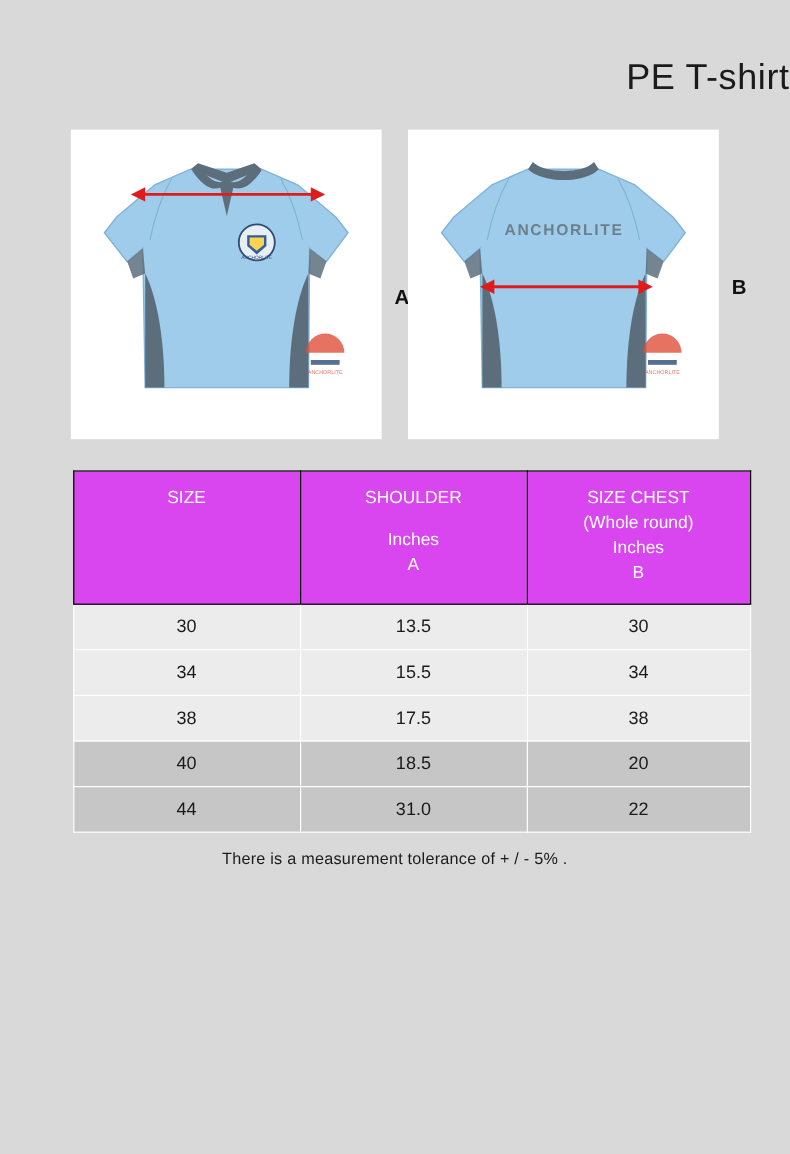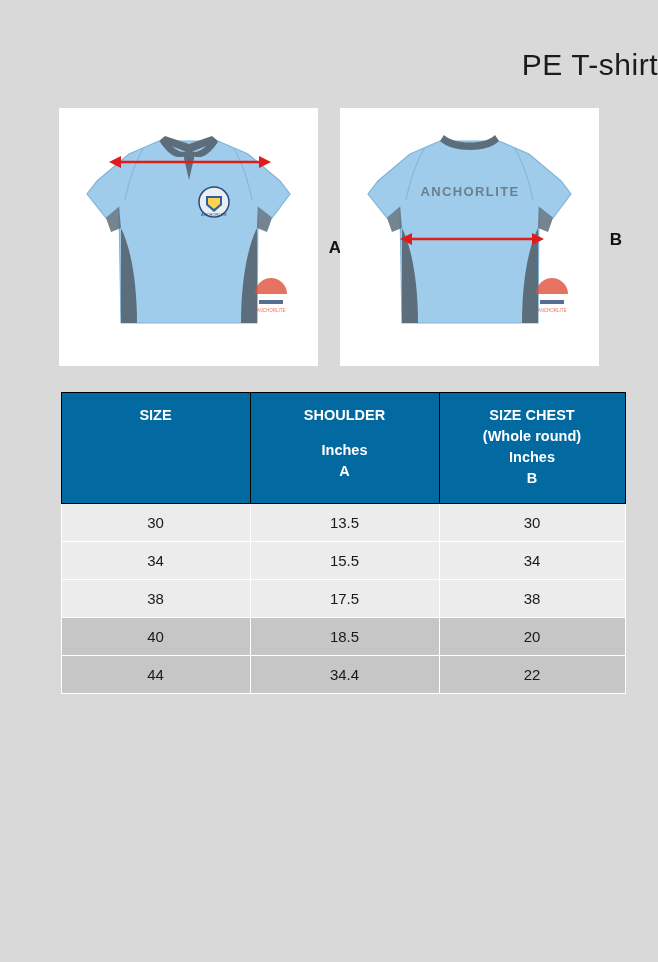--- a/index.html
+++ b/index.html
@@ -61,24 +61,24 @@
   .table-wrap {
     margin: 26px auto 0 auto;
     width: 537px;
   }
   table.size-table {
     border-collapse: collapse;
     width: 100%;
     table-layout: fixed;
   }
   table.size-table th {
-    background: #0369a1;
+    background: #d946ef;
     color: #ffffff;
     font-size: 14.5px;
-    font-weight: bold;
+    font-weight: normal;
     text-align: center;
     vertical-align: top;
     padding: 12px 4px 14px 4px;
     border: 1px solid #000;
     line-height: 1.45;
   }
   table.size-table th .hdr-main {
     display: block;
   }
   table.size-table th .hdr-sub {
@@ -229,21 +229,22 @@
             <td>17.5</td>
             <td>38</td>
           </tr>
           <tr class="row-dark">
             <td>40</td>
             <td>18.5</td>
             <td>20</td>
           </tr>
           <tr class="row-dark">
             <td>44</td>
-            <td>34.4</td>
+            <td>31.0</td>
             <td>22</td>
           </tr>
         </tbody>
     </table>
   </div>
 
+  <div class="note">There is a measurement tolerance of  + / - 5% .</div>
 
 </div>
 
 </body></html>

